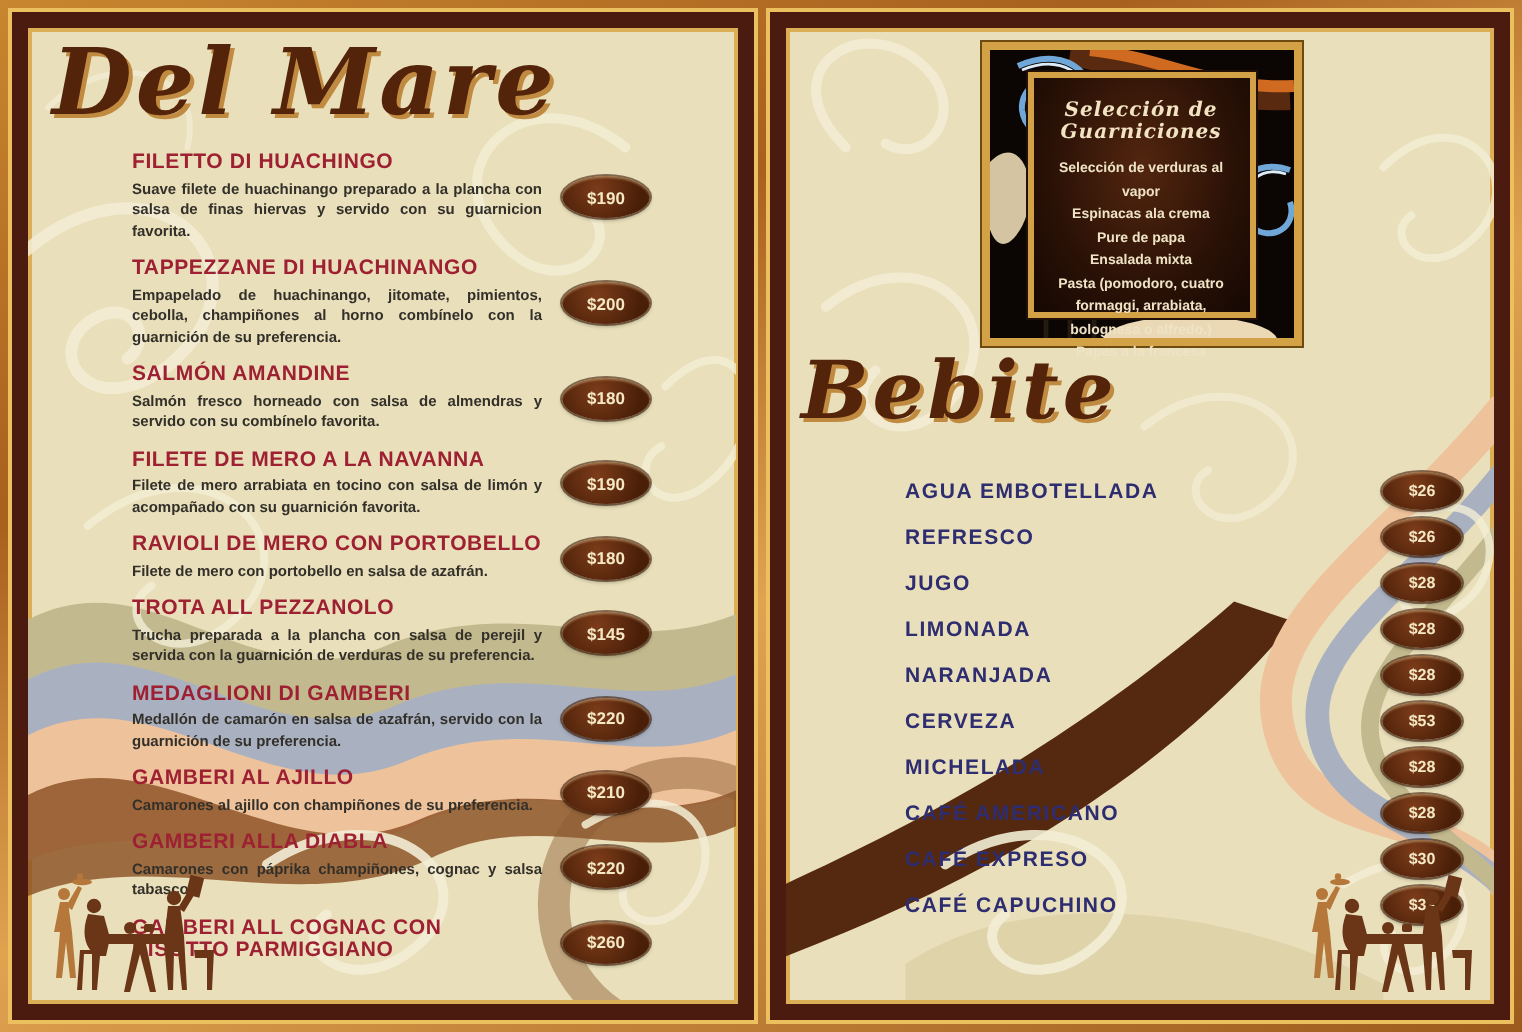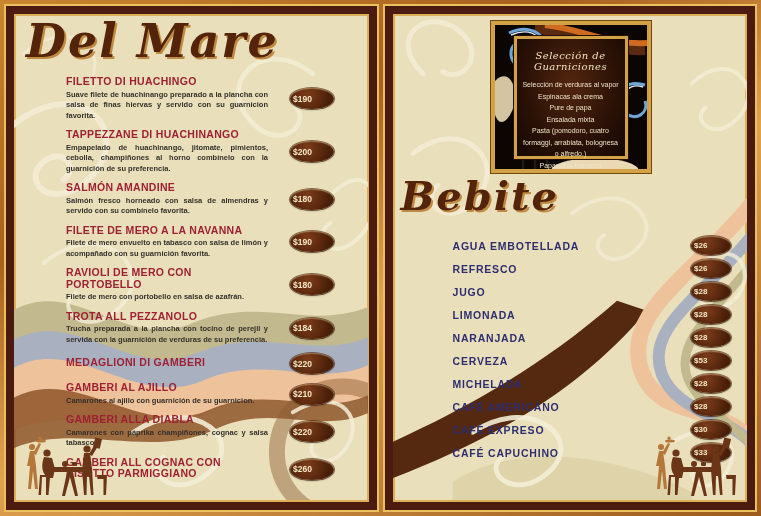--- a/index.html
+++ b/index.html
@@ -22,49 +22,50 @@
     position:absolute;z-index:3;margin:0;
     font-family:"DejaVu Serif",serif;font-style:italic;font-weight:bold;
     color:#53230a;text-shadow:2px 2px 0 #c08a40;letter-spacing:2px;
   }
   .title-left{top:0px;left:12px;font-size:46px;}
   .title-right{top:158px;left:8px;font-size:40px;}
 
   
   .food-list{position:absolute;z-index:2;top:62px;left:52px;width:268px;}
   .food-item{display:flex;align-items:center;margin-bottom:8px;}
-  .food-text{width:205px;margin-right:22px;}
+  .food-text{width:205px;margin-right:10px;}
   .food-name{
     font-size:10.5px;font-weight:bold;text-transform:uppercase;
     color:#9e2033;letter-spacing:.3px;margin-bottom:2px;line-height:1.1;
   }
   .food-desc{font-size:7.5px;line-height:1.4;color:#33302a;text-align:justify;font-weight:bold;}
 
   .badge{
     min-width:38px;height:21px;padding:0 3px;border-radius:50%;
     background:radial-gradient(circle at 40% 32%,#7c3c1a,#4a1f08 72%);
     color:#f5e8c4;font-size:8.5px;font-weight:bold;
-    display:flex;align-items:center;justify-content:flex-start;flex:0 0 auto;
+    display:flex;align-items:center;justify-content:center;flex:0 0 auto;
     box-shadow:0 0 0 1px #38160494, 0 1px 2px rgba(0,0,0,.35), inset 0 1px 1px rgba(255,220,160,.35);
   }
 
   
   .drink-list{position:absolute;z-index:2;top:222px;left:60px;right:16px;}
   .drink-row{display:flex;justify-content:space-between;align-items:center;height:19px;margin-bottom:4px;}
   .drink-name{
     font-size:10.5px;font-weight:bold;text-transform:uppercase;
     color:#2d2d70;letter-spacing:.8px;text-align:center;
   }
   .drink-row .badge{height:19px;min-width:34px;font-size:8px;}
 
   
   .garnish-outer{
     position:absolute;z-index:3;top:7px;left:98px;width:160px;height:152px;
     box-sizing:border-box;border:4px solid #d3a246;background:#ef4444;
     box-shadow:0 0 0 1px #6e4a10, inset 0 0 0 1px #8a6018;
+    font-weight:bold;
   }
   .garnish-art{position:absolute;inset:0;}
   .garnish-panel{
     position:absolute;left:19px;right:19px;top:11px;bottom:10px;
     box-sizing:border-box;border:3px solid #d3a246;
     background:radial-gradient(ellipse at 50% 38%,#53260f 0%,#2a1106 60%,#150803 100%);
     box-shadow:0 0 0 1px #201008;
   }
   .garnish-title{
     margin:11px 2px 7px;text-align:center;
@@ -131,60 +132,61 @@
       <div class="food-desc">Salmón fresco horneado con salsa de almendras y servido con su combínelo favorita.</div>
     </div>
     <div class="badge">
               <span>$180</span>
             </div>
   </div>
 
   <div class="food-item">
     <div class="food-text">
       <div class="food-name">Filete de Mero a la Navanna</div>
-      <div class="food-desc">Filete de mero envuelto en tabasco con salsa de limón y acompañado con su guarnición favorita.</div>
+      <div class="food-desc">Filete de mero arrabiata en tocino con salsa de limón y acompañado con su guarnición favorita.</div>
     </div>
     <div class="badge">
               <span>$190</span>
             </div>
   </div>
 
   <div class="food-item">
     <div class="food-text">
       <div class="food-name">Ravioli de Mero con Portobello</div>
       <div class="food-desc">Filete de mero con portobello en salsa de azafrán.</div>
     </div>
     <div class="badge">
               <span>$180</span>
             </div>
   </div>
 
   <div class="food-item">
     <div class="food-text">
       <div class="food-name">Trota all Pezzanolo</div>
-      <div class="food-desc">Trucha preparada a la plancha con tocino de perejil y servida con la guarnición de verduras de su preferencia.</div>
-    </div>
-    <div class="badge">
-              <span>$184</span>
+      <div class="food-desc">Trucha preparada a la plancha con salsa de perejil y servida con la guarnición de verduras de su preferencia.</div>
+    </div>
+    <div class="badge">
+              <span>$145</span>
             </div>
   </div>
 
   <div class="food-item">
     <div class="food-text">
       <div class="food-name">Medaglioni di Gamberi</div>
+      <div class="food-desc">Medallón de camarón en salsa de azafrán, servido con la guarnición de su preferencia.</div>
     </div>
     <div class="badge">
               <span>$220</span>
             </div>
   </div>
 
   <div class="food-item">
     <div class="food-text">
       <div class="food-name">Gamberi al Ajillo</div>
-      <div class="food-desc">Camarones al ajillo con guarnición de su guarnicion.</div>
+      <div class="food-desc">Camarones al ajillo con champiñones de su preferencia.</div>
     </div>
     <div class="badge">
               <span>$210</span>
             </div>
   </div>
 
   <div class="food-item">
     <div class="food-text">
       <div class="food-name">Gamberi alla Diabla</div>
       <div class="food-desc">Camarones con páprika champiñones, cognac y salsa tabasco.</div>

